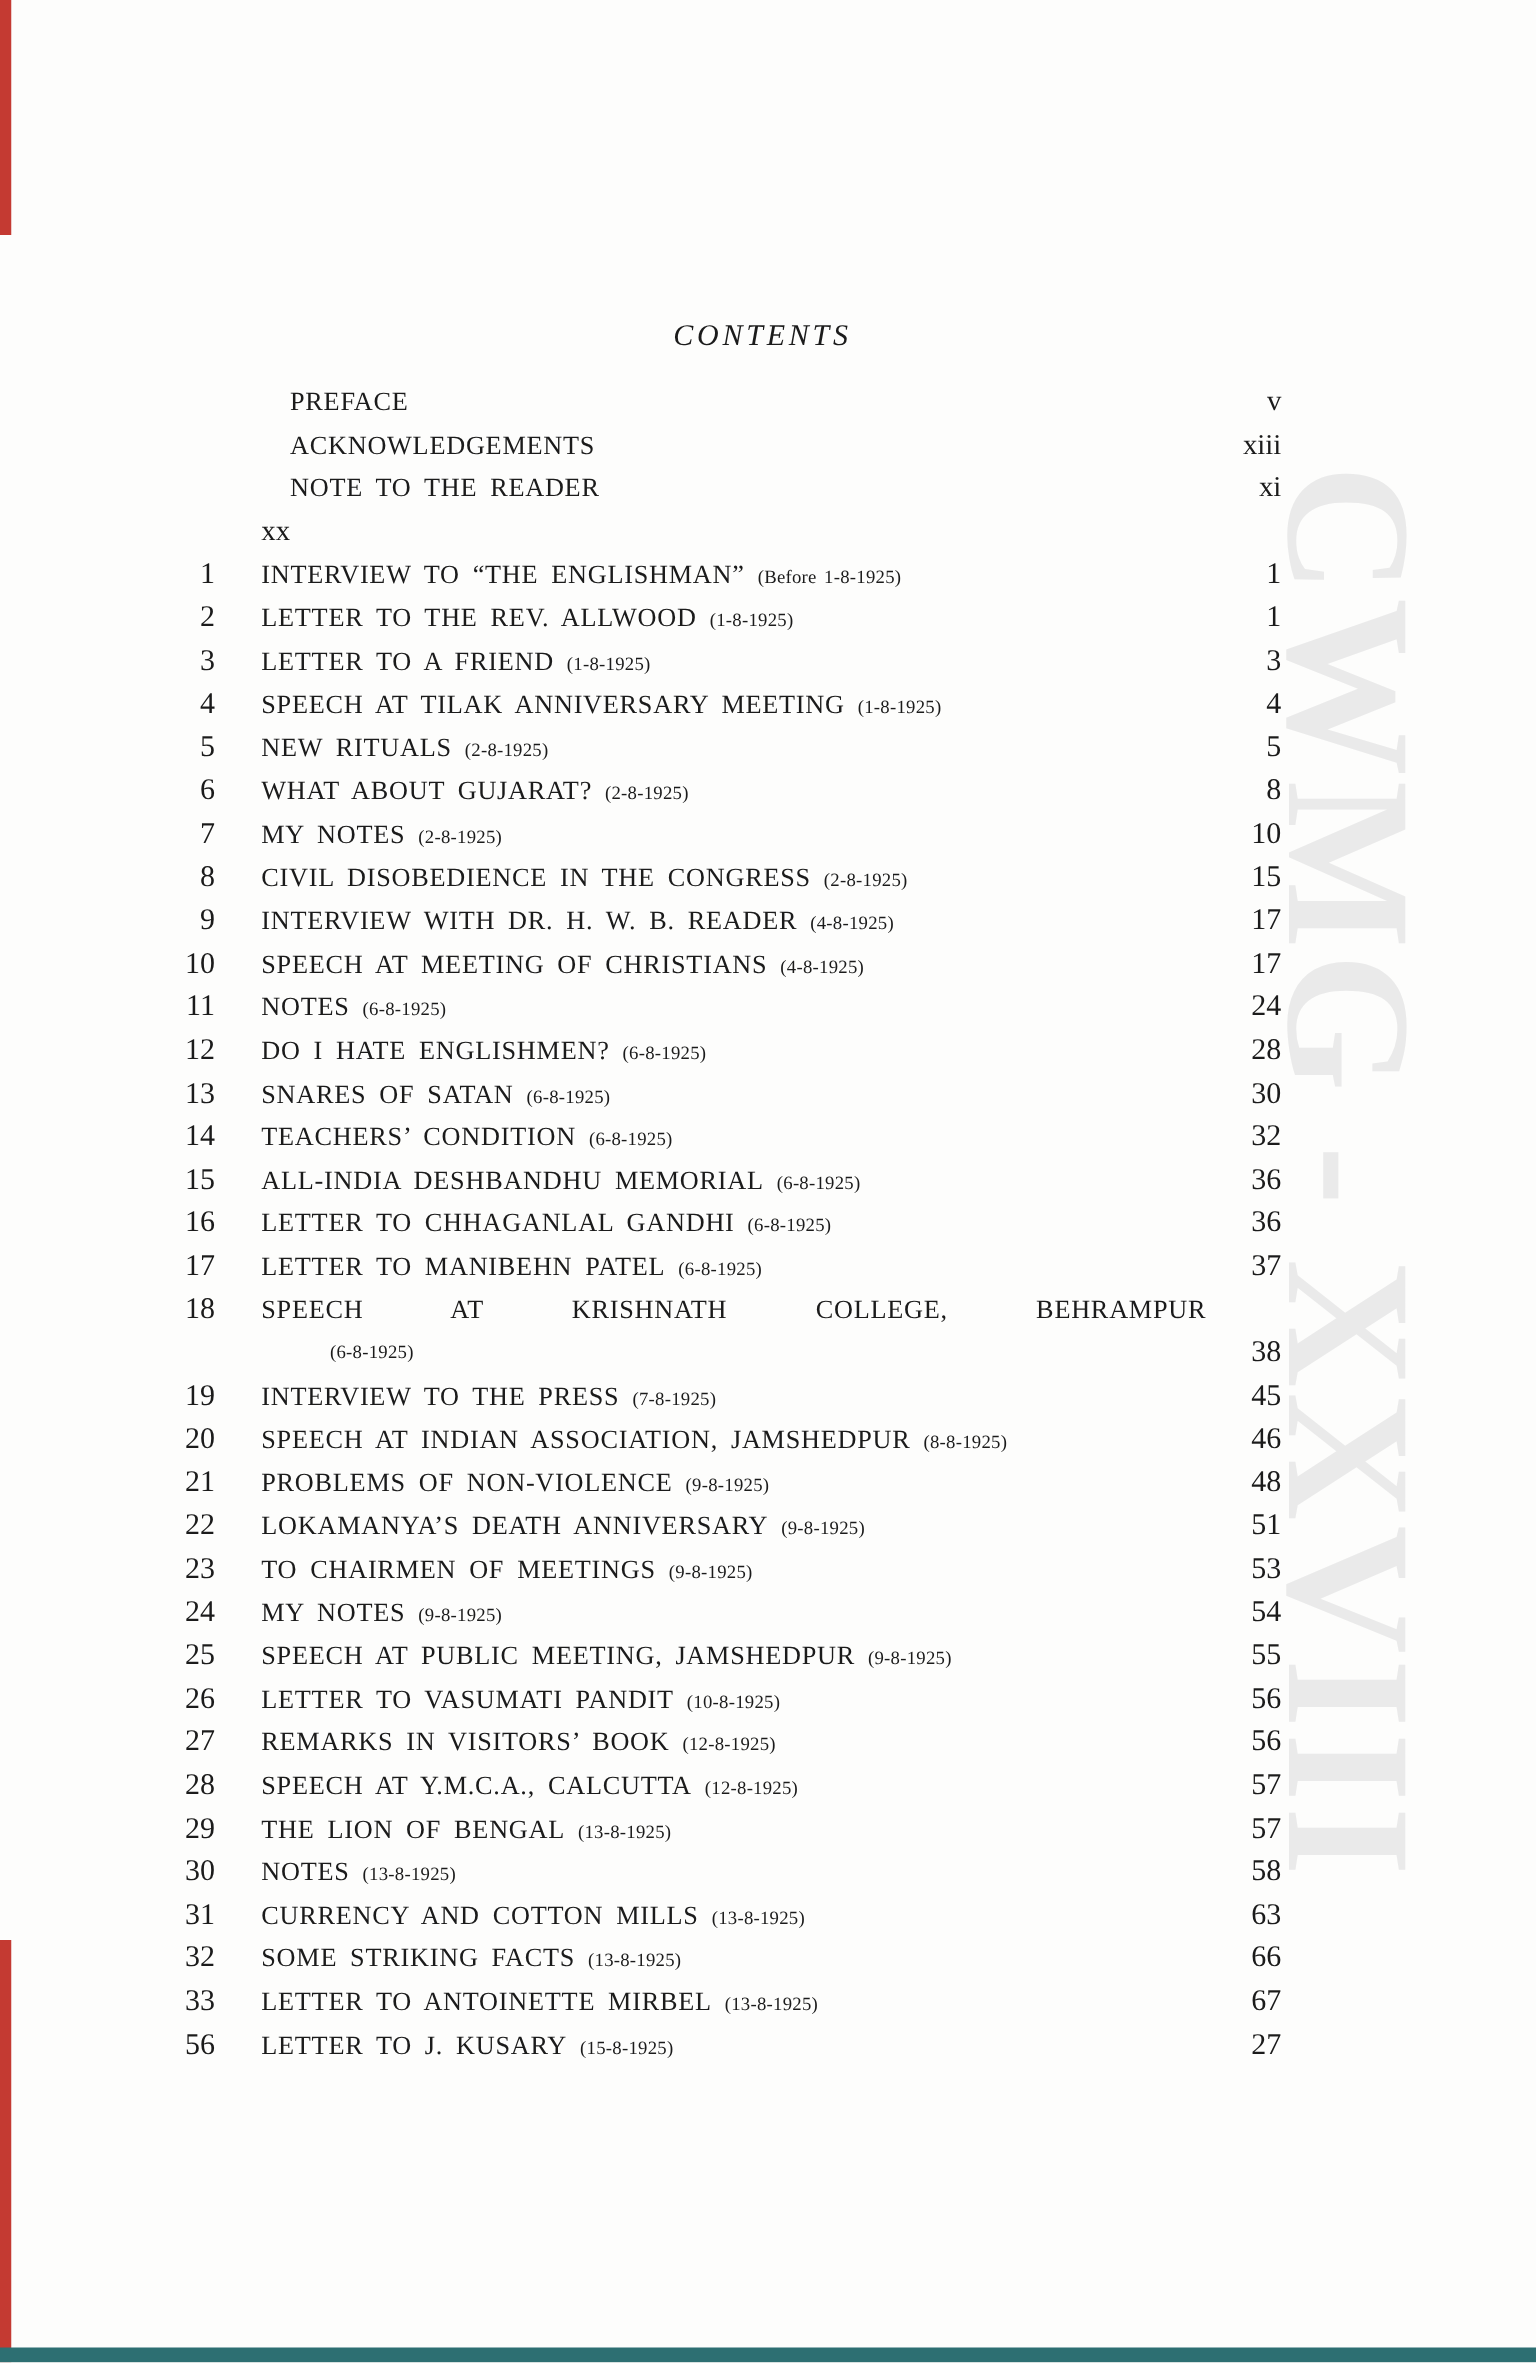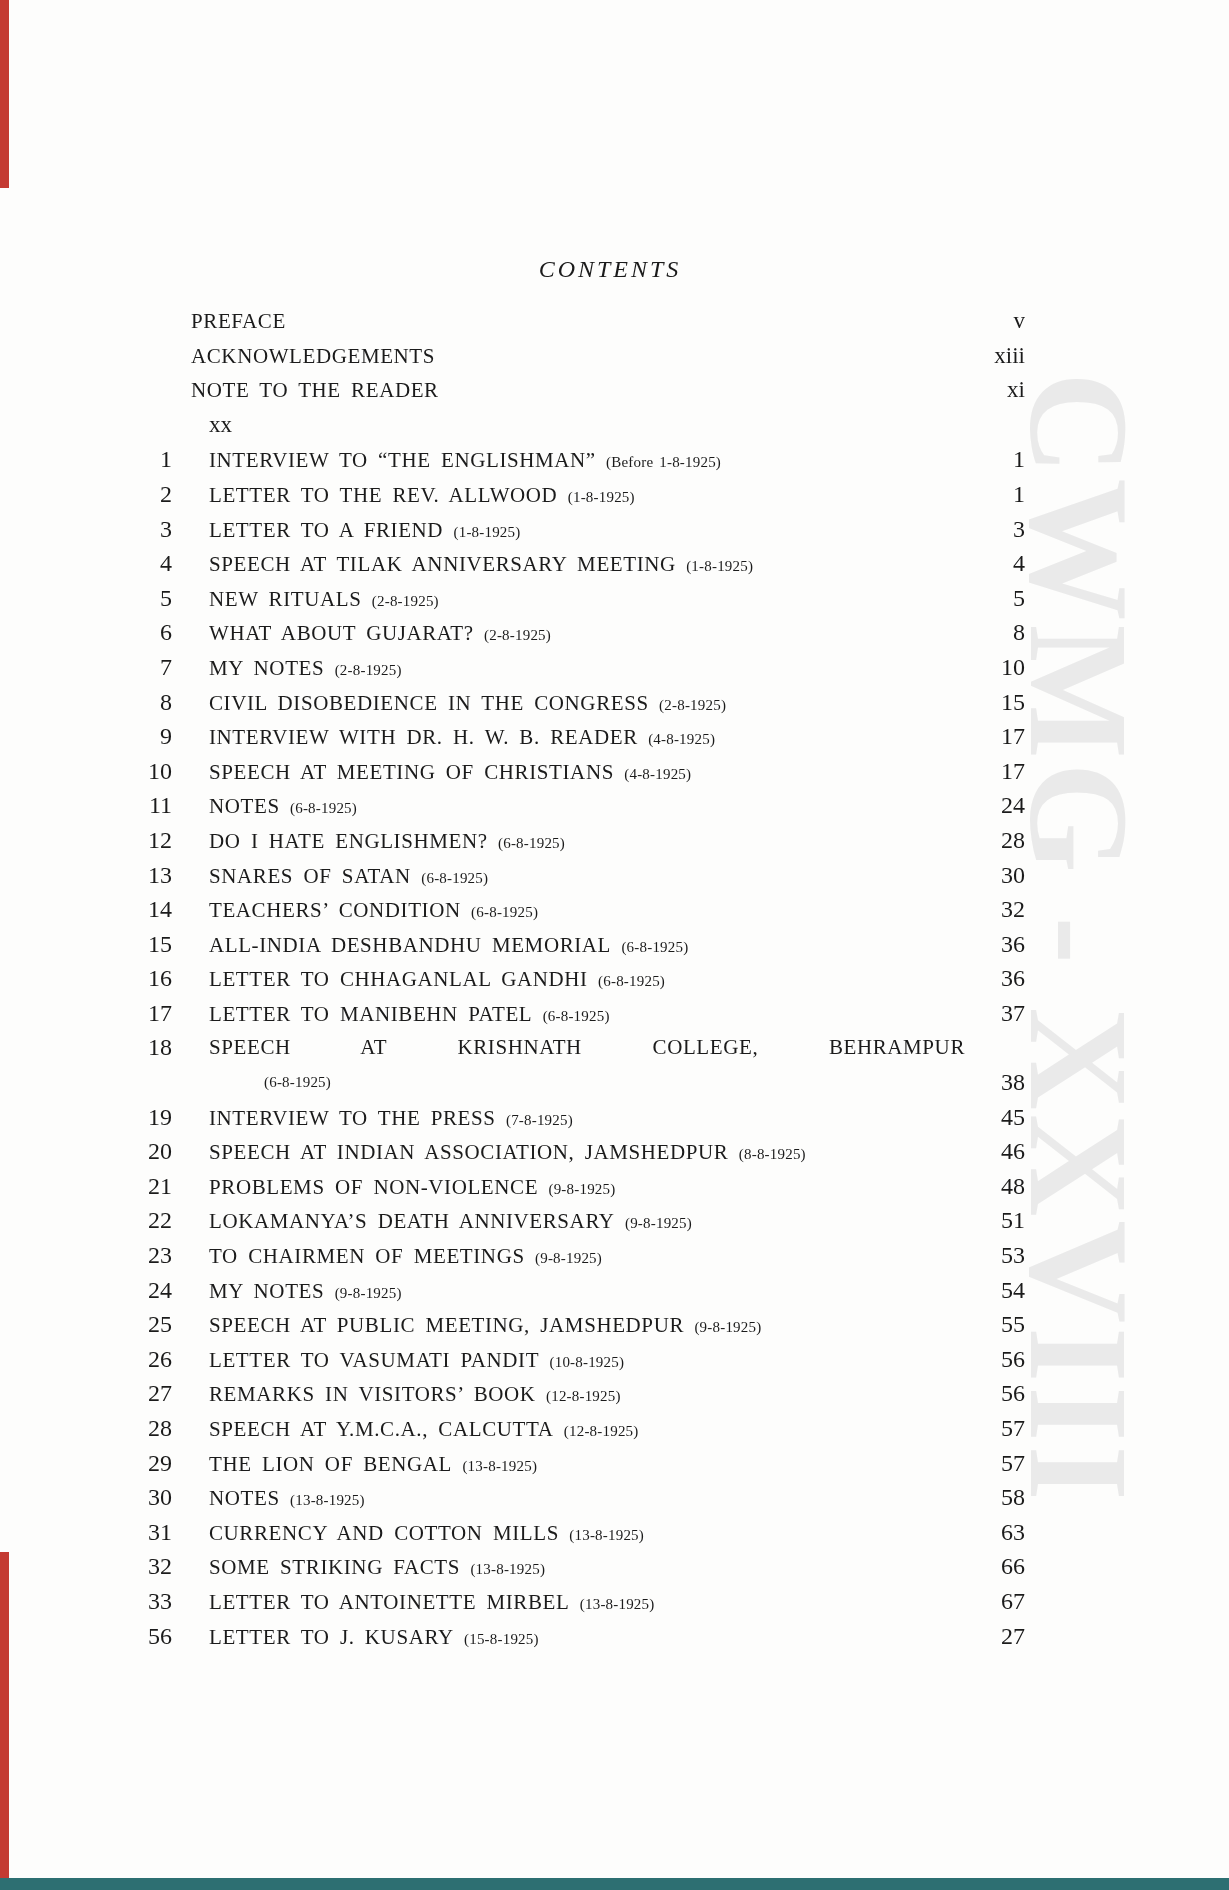--- a/index.html
+++ b/index.html
@@ -62,21 +62,21 @@
     flex:0 0 auto;
   }
   .titlecell{
     flex:1 1 auto;
     margin-left:37px;
     font-size:21px;
     letter-spacing:0.6px;
     word-spacing:4.5px;
     overflow:hidden;
   }
-  .front .titlecell{margin-left:19px;}
+  .front .titlecell{margin-left:60px;}
   .datepart{
     font-size:15px;
     letter-spacing:0.2px;
     word-spacing:2px;
   }
   .pg{
     flex:0 0 auto;
     min-width:60px;
     text-align:right;
     font-size:24px;

